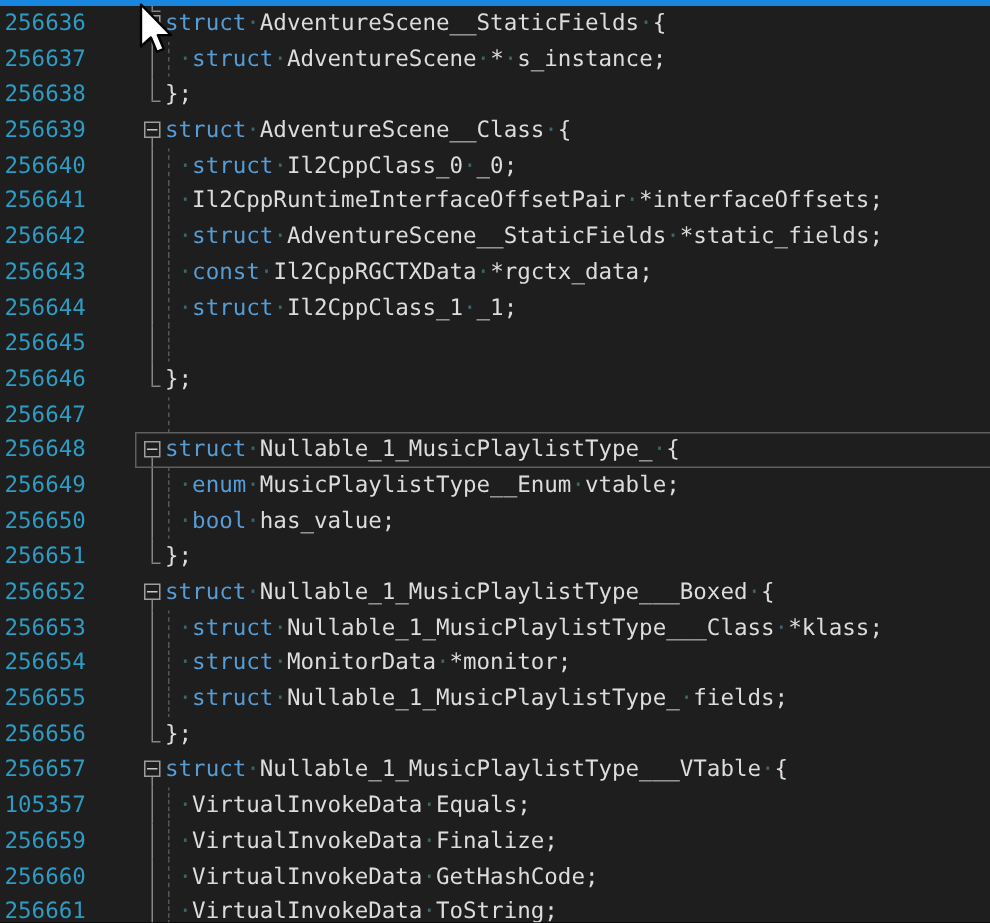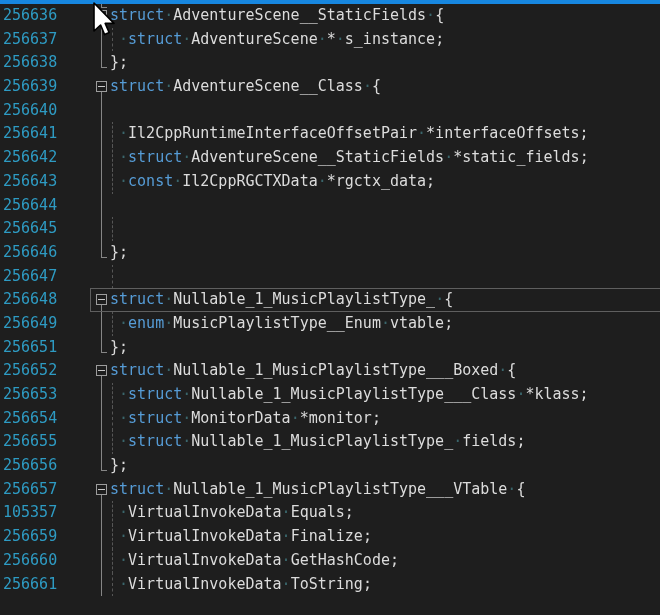--- a/index.html
+++ b/index.html
@@ -40,30 +40,31 @@
 </head>
 <body>
 
 <div id="screen">
   <div id="accent-bar"></div>
   <div id="lines">
       <div class="line"><div class="num">256636</div><div class="fold"><div class="stubv"></div><div class="stubt"></div><div class="fbox"></div><div class="vline below"></div></div><div class="code"><span><span class="t-kw">struct</span><span class="t-ws">·</span><span class="t-id">AdventureScene__StaticFields</span><span class="t-ws">·</span><span class="t-pn">{</span></span></div></div>
       <div class="line"><div class="num">256637</div><div class="fold"><div class="vline"></div></div><div class="code"><div class="guide"></div><span><span class="t-ws">&nbsp;·</span><span class="t-kw">struct</span><span class="t-ws">·</span><span class="t-id">AdventureScene</span><span class="t-ws">·</span><span class="t-pn">*</span><span class="t-ws">·</span><span class="t-id">s_instance</span><span class="t-pn">;</span></span></div></div>
       <div class="line"><div class="num">256638</div><div class="fold"><div class="vfoot"></div><div class="vtick"></div></div><div class="code"><span><span class="t-pn">};</span></span></div></div>
       <div class="line"><div class="num">256639</div><div class="fold"><div class="fbox"></div><div class="vline below"></div></div><div class="code"><span><span class="t-kw">struct</span><span class="t-ws">·</span><span class="t-id">AdventureScene__Class</span><span class="t-ws">·</span><span class="t-pn">{</span></span></div></div>
-      <div class="line"><div class="num">256640</div><div class="fold"><div class="vline"></div></div></div>
+      <div class="line"><div class="num">256640</div><div class="fold"><div class="vline"></div></div><div class="code"><div class="guide"></div><span><span class="t-ws">&nbsp;·</span><span class="t-kw">struct</span><span class="t-ws">·</span><span class="t-id">Il2CppClass_0</span><span class="t-ws">·</span><span class="t-id">_0</span><span class="t-pn">;</span></span></div></div>
       <div class="line"><div class="num">256641</div><div class="fold"><div class="vline"></div></div><div class="code"><div class="guide"></div><span><span class="t-ws">&nbsp;·</span><span class="t-id">Il2CppRuntimeInterfaceOffsetPair</span><span class="t-ws">·</span><span class="t-pn">*</span><span class="t-id">interfaceOffsets</span><span class="t-pn">;</span></span></div></div>
       <div class="line"><div class="num">256642</div><div class="fold"><div class="vline"></div></div><div class="code"><div class="guide"></div><span><span class="t-ws">&nbsp;·</span><span class="t-kw">struct</span><span class="t-ws">·</span><span class="t-id">AdventureScene__StaticFields</span><span class="t-ws">·</span><span class="t-pn">*</span><span class="t-id">static_fields</span><span class="t-pn">;</span></span></div></div>
       <div class="line"><div class="num">256643</div><div class="fold"><div class="vline"></div></div><div class="code"><div class="guide"></div><span><span class="t-ws">&nbsp;·</span><span class="t-kw">const</span><span class="t-ws">·</span><span class="t-id">Il2CppRGCTXData</span><span class="t-ws">·</span><span class="t-pn">*</span><span class="t-id">rgctx_data</span><span class="t-pn">;</span></span></div></div>
-      <div class="line"><div class="num">256644</div><div class="fold"><div class="vline"></div></div></div>
+      <div class="line"><div class="num">256644</div><div class="fold"><div class="vline"></div></div><div class="code"><div class="guide"></div><span><span class="t-ws">&nbsp;·</span><span class="t-kw">struct</span><span class="t-ws">·</span><span class="t-id">Il2CppClass_1</span><span class="t-ws">·</span><span class="t-id">_1</span><span class="t-pn">;</span></span></div></div>
       <div class="line"><div class="num">256645</div><div class="fold"><div class="vline"></div></div><div class="code"><div class="guide"></div></div></div>
       <div class="line"><div class="num">256646</div><div class="fold"><div class="vfoot"></div><div class="vtick"></div></div><div class="code"><span><span class="t-pn">};</span></span></div></div>
       <div class="line"><div class="num">256647</div><div class="fold"></div><div class="code"><div class="guide"></div><span></span></div></div>
       <div class="line hl"><div class="num">256648</div><div class="fold"><div class="fbox"></div><div class="vline below"></div></div><div class="code"><span><span class="t-kw">struct</span><span class="t-ws">·</span><span class="t-id">Nullable_1_MusicPlaylistType_</span><span class="t-ws">·</span><span class="t-pn">{</span></span></div></div>
       <div class="line"><div class="num">256649</div><div class="fold"><div class="vline"></div></div><div class="code"><div class="guide"></div><span><span class="t-ws">&nbsp;·</span><span class="t-kw">enum</span><span class="t-ws">·</span><span class="t-id">MusicPlaylistType__Enum</span><span class="t-ws">·</span><span class="t-id">vtable</span><span class="t-pn">;</span></span></div></div>
+      <div class="line"><div class="num">256650</div><div class="fold"><div class="vline"></div></div><div class="code"><div class="guide"></div><span><span class="t-ws">&nbsp;·</span><span class="t-kw">bool</span><span class="t-ws">·</span><span class="t-id">has_value</span><span class="t-pn">;</span></span></div></div>
       <div class="line"><div class="num">256651</div><div class="fold"><div class="vfoot"></div><div class="vtick"></div></div><div class="code"><span><span class="t-pn">};</span></span></div></div>
       <div class="line"><div class="num">256652</div><div class="fold"><div class="fbox"></div><div class="vline below"></div></div><div class="code"><span><span class="t-kw">struct</span><span class="t-ws">·</span><span class="t-id">Nullable_1_MusicPlaylistType___Boxed</span><span class="t-ws">·</span><span class="t-pn">{</span></span></div></div>
       <div class="line"><div class="num">256653</div><div class="fold"><div class="vline"></div></div><div class="code"><div class="guide"></div><span><span class="t-ws">&nbsp;·</span><span class="t-kw">struct</span><span class="t-ws">·</span><span class="t-id">Nullable_1_MusicPlaylistType___Class</span><span class="t-ws">·</span><span class="t-pn">*</span><span class="t-id">klass</span><span class="t-pn">;</span></span></div></div>
       <div class="line"><div class="num">256654</div><div class="fold"><div class="vline"></div></div><div class="code"><div class="guide"></div><span><span class="t-ws">&nbsp;·</span><span class="t-kw">struct</span><span class="t-ws">·</span><span class="t-id">MonitorData</span><span class="t-ws">·</span><span class="t-pn">*</span><span class="t-id">monitor</span><span class="t-pn">;</span></span></div></div>
       <div class="line"><div class="num">256655</div><div class="fold"><div class="vline"></div></div><div class="code"><div class="guide"></div><span><span class="t-ws">&nbsp;·</span><span class="t-kw">struct</span><span class="t-ws">·</span><span class="t-id">Nullable_1_MusicPlaylistType_</span><span class="t-ws">·</span><span class="t-id">fields</span><span class="t-pn">;</span></span></div></div>
       <div class="line"><div class="num">256656</div><div class="fold"><div class="vfoot"></div><div class="vtick"></div></div><div class="code"><span><span class="t-pn">};</span></span></div></div>
       <div class="line"><div class="num">256657</div><div class="fold"><div class="fbox"></div><div class="vline below"></div></div><div class="code"><span><span class="t-kw">struct</span><span class="t-ws">·</span><span class="t-id">Nullable_1_MusicPlaylistType___VTable</span><span class="t-ws">·</span><span class="t-pn">{</span></span></div></div>
       <div class="line"><div class="num">105357</div><div class="fold"><div class="vline"></div></div><div class="code"><div class="guide"></div><span><span class="t-ws">&nbsp;·</span><span class="t-id">VirtualInvokeData</span><span class="t-ws">·</span><span class="t-id">Equals</span><span class="t-pn">;</span></span></div></div>
       <div class="line"><div class="num">256659</div><div class="fold"><div class="vline"></div></div><div class="code"><div class="guide"></div><span><span class="t-ws">&nbsp;·</span><span class="t-id">VirtualInvokeData</span><span class="t-ws">·</span><span class="t-id">Finalize</span><span class="t-pn">;</span></span></div></div>
       <div class="line"><div class="num">256660</div><div class="fold"><div class="vline"></div></div><div class="code"><div class="guide"></div><span><span class="t-ws">&nbsp;·</span><span class="t-id">VirtualInvokeData</span><span class="t-ws">·</span><span class="t-id">GetHashCode</span><span class="t-pn">;</span></span></div></div>

